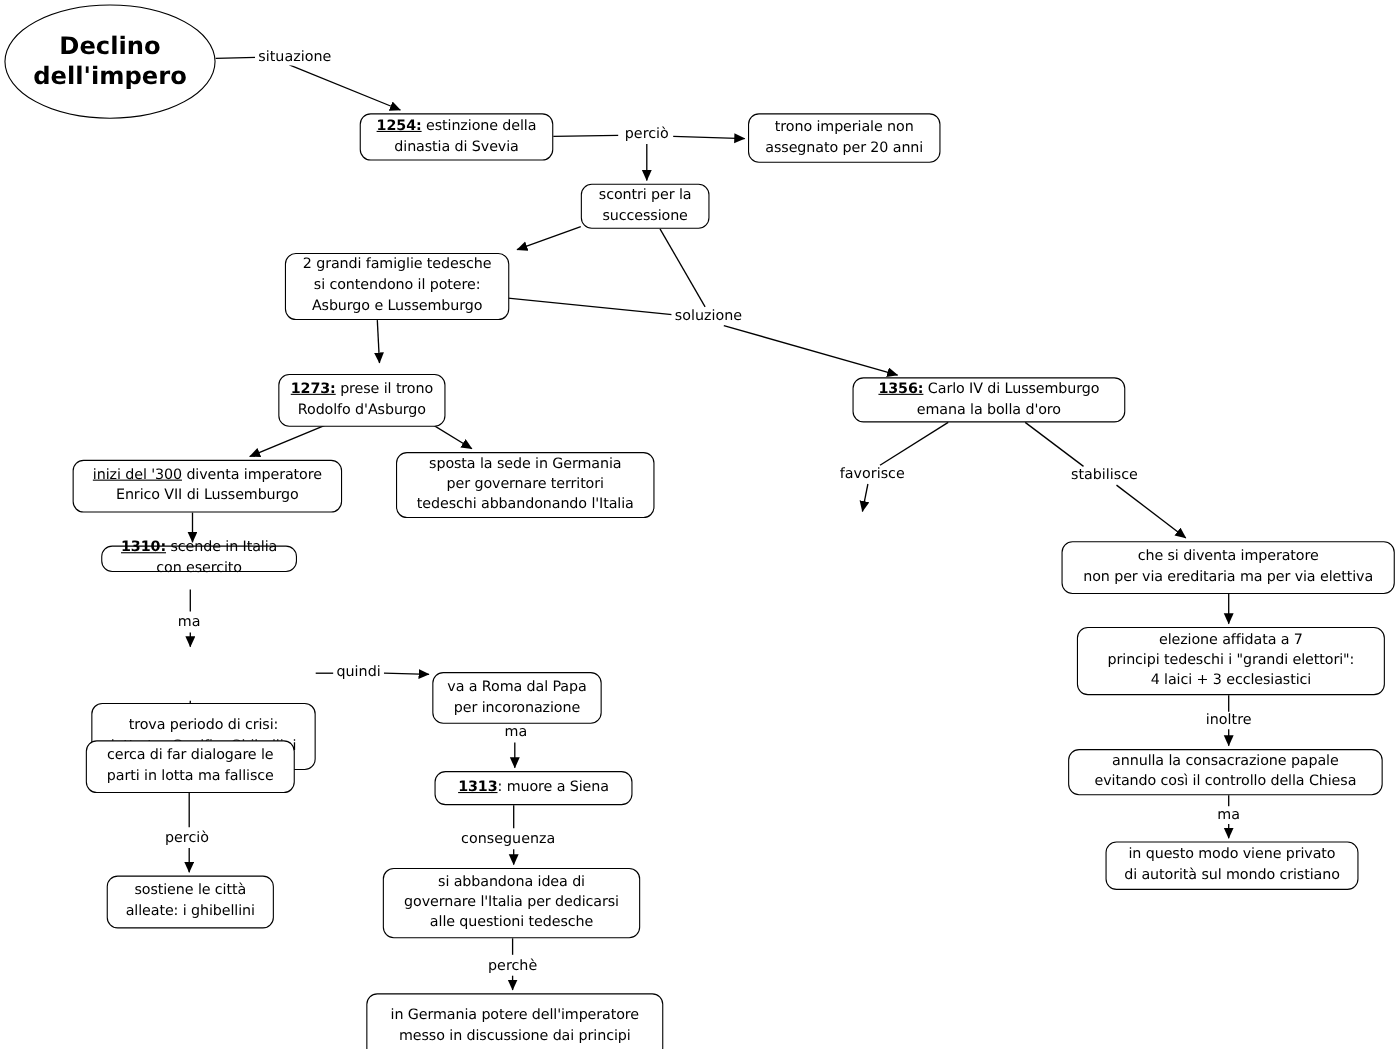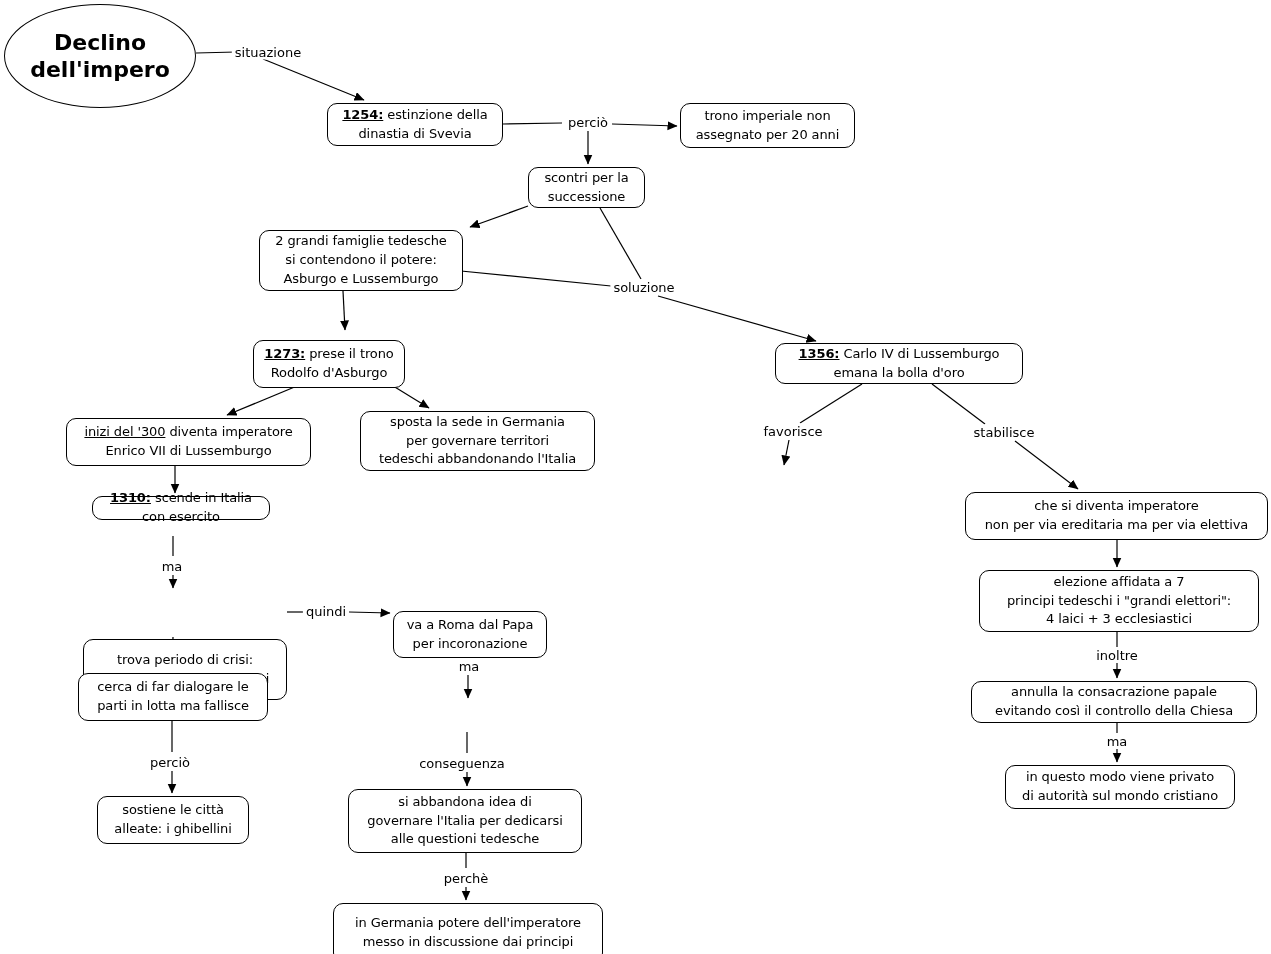--- a/index.html
+++ b/index.html
@@ -126,20 +126,23 @@
   <div class="node" style="left:78px;top:673px;width:190px;height:48px;">
     <div class="txt"><span>cerca di far dialogare le
 parti in lotta ma fallisce</span></div>
   </div>
 
   <div class="node" style="left:97px;top:796px;width:152px;height:48px;">
     <div class="txt"><span>sostiene le città
 alleate: i ghibellini</span></div>
   </div>
 
+  <div class="node" style="left:395px;top:701px;width:180px;height:31px;">
+    <div class="txt"><span class="yr">1313</span><span>: muore a Siena</span></div>
+  </div>
 
   <div class="node" style="left:348px;top:789px;width:234px;height:64px;">
     <div class="txt"><span>si abbandona idea di
 governare l'Italia per dedicarsi
 alle questioni tedesche</span></div>
   </div>
 
   <div class="node" style="left:333px;top:903px;width:270px;height:60px;">
     <div class="txt"><span>in Germania potere dell'imperatore
 messo in discussione dai principi</span></div>

